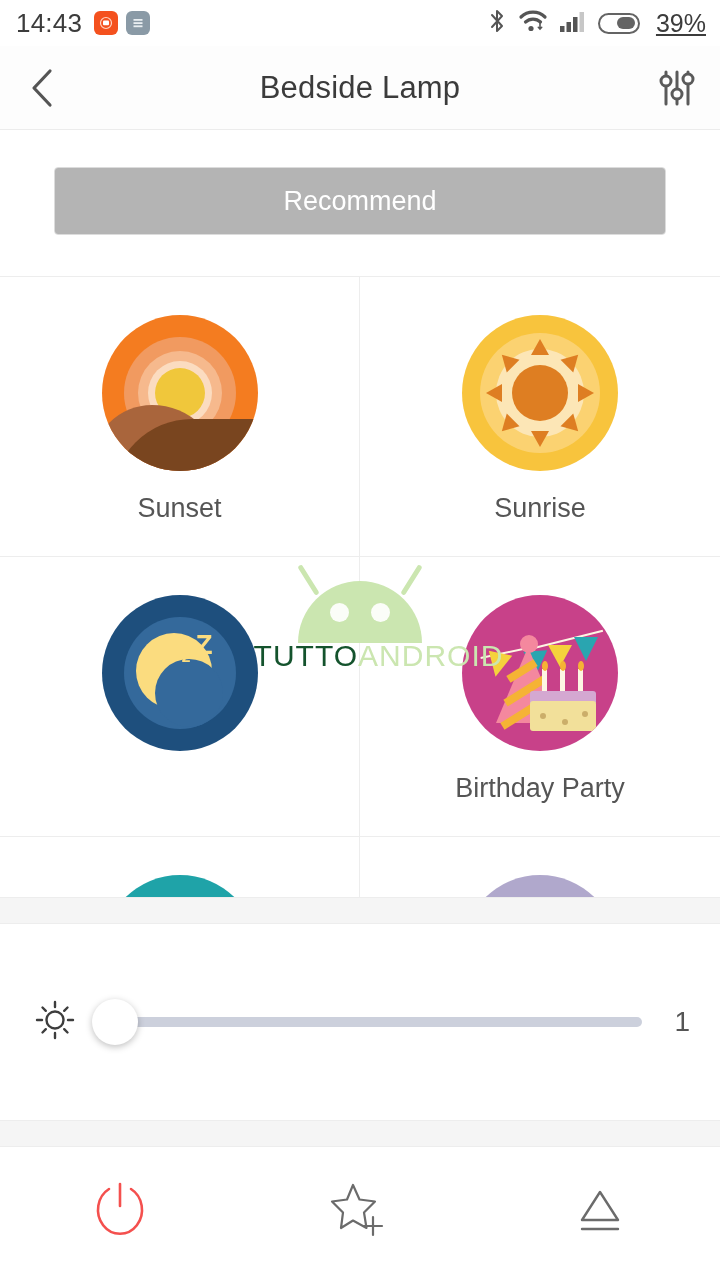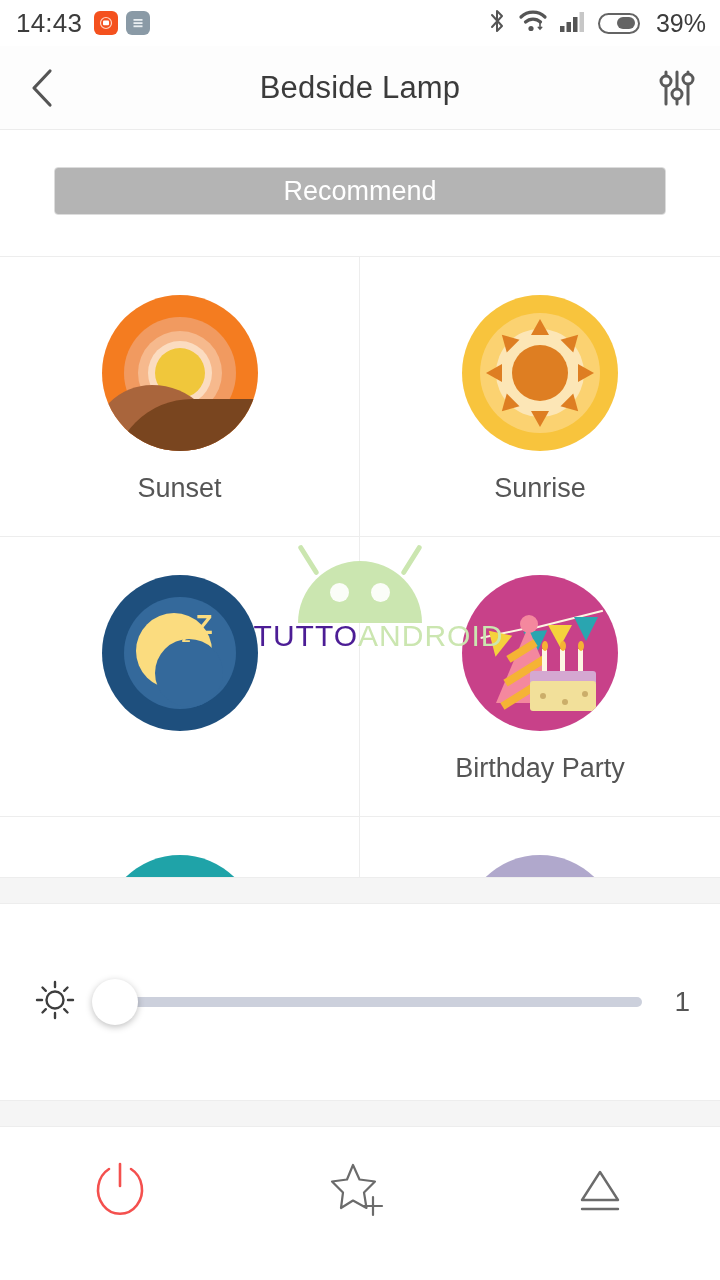--- a/index.html
+++ b/index.html
@@ -19,21 +19,21 @@
     background:#ffffff;
     position:relative; z-index:5;
   }
   .sb-time{ font-size:26px; color:#3c3c3c; letter-spacing:.2px; }
   .sb-left-icons{ display:flex; align-items:center; gap:8px; margin-left:12px; }
   .sb-app-icon{ width:24px; height:24px; border-radius:6px; display:flex; align-items:center; justify-content:center; }
   .sb-app-icon.orange{ background:#f4511e; }
   .sb-app-icon.gray{ background:#8a9aa6; }
   .sb-spacer{ flex:1; }
   .sb-right{ display:flex; align-items:center; gap:11px; }
-  .sb-pct{ font-size:25px; color:#3c3c3c; margin-left:5px; }
+  .sb-pct{ font-size:25px; color:#3c3c3c; margin-left:5px;text-decoration:underline; }
   .batt{
     width:42px; height:21px; border:2px solid #646464;
     border-radius:11px; position:relative; display:flex; align-items:center;
   }
   .batt::after{
     content:""; position:absolute; right:3px; top:2.5px;
     width:18px; height:12px; background:#646464; border-radius:6px;
   }
 
   
@@ -47,21 +47,21 @@
   .back-btn{ width:86px; display:flex; align-items:center; justify-content:center; }
   .appbar-title{
     flex:1; text-align:center;
     font-size:31px; color:#3b3b3b; letter-spacing:.2px;
   }
   .settings-btn{ width:86px; display:flex; align-items:center; justify-content:center; }
 
   
   .tabs-wrap{ padding:37px 54px 0 54px; background:#fff; }
   .tabs{
-    display:flex; height:48px;
+    display:flex; height:68px;
     border:1px solid #dcdcdc; border-radius:4px; overflow:hidden;
   }
   .tab{
     flex:1; display:flex; align-items:center; justify-content:center;
     font-size:27px; color:#9b9b9b; background:#fff;
     border-right:1px solid #dcdcdc;
   }
   .tab:last-child{ border-right:none; }
   .tab.active{ background:#b4b4b4; color:#ffffff; }
 
@@ -150,21 +150,21 @@
     pointer-events:none; z-index:3;
   }
   .wm-logo{ position:relative; width:152px; height:70px; }
   .wm-body{
     position:absolute; left:14px; top:16px; width:124px; height:62px;
     border-radius:62px 62px 0 0; background:#cbe6b0;
   }
   .wm-eye{ position:absolute; width:19px; height:19px; border-radius:50%; background:#fbfdf8; top:38px; }
   .wm-ant{ position:absolute; width:5px; height:34px; background:#cbe6b0; border-radius:3px; top:-2px; }
   .wm-text{ font-size:30px; letter-spacing:1px; margin-top:4px; }
-  .wm-t1{ color:#4c1d95;margin-left:37px; }
+  .wm-t1{ color:#14532d;margin-left:37px; }
   .wm-t2{ color:#cbe6b0; }
 
   
   .gap-band{ height:27px; background:#f5f5f5; border-top:1px solid #ededed; border-bottom:1px solid #ededed; }
 
   
   .bright-row{
     height:196px; background:#fff;
     display:flex; align-items:center;
     padding:0 30px 0 32px;

